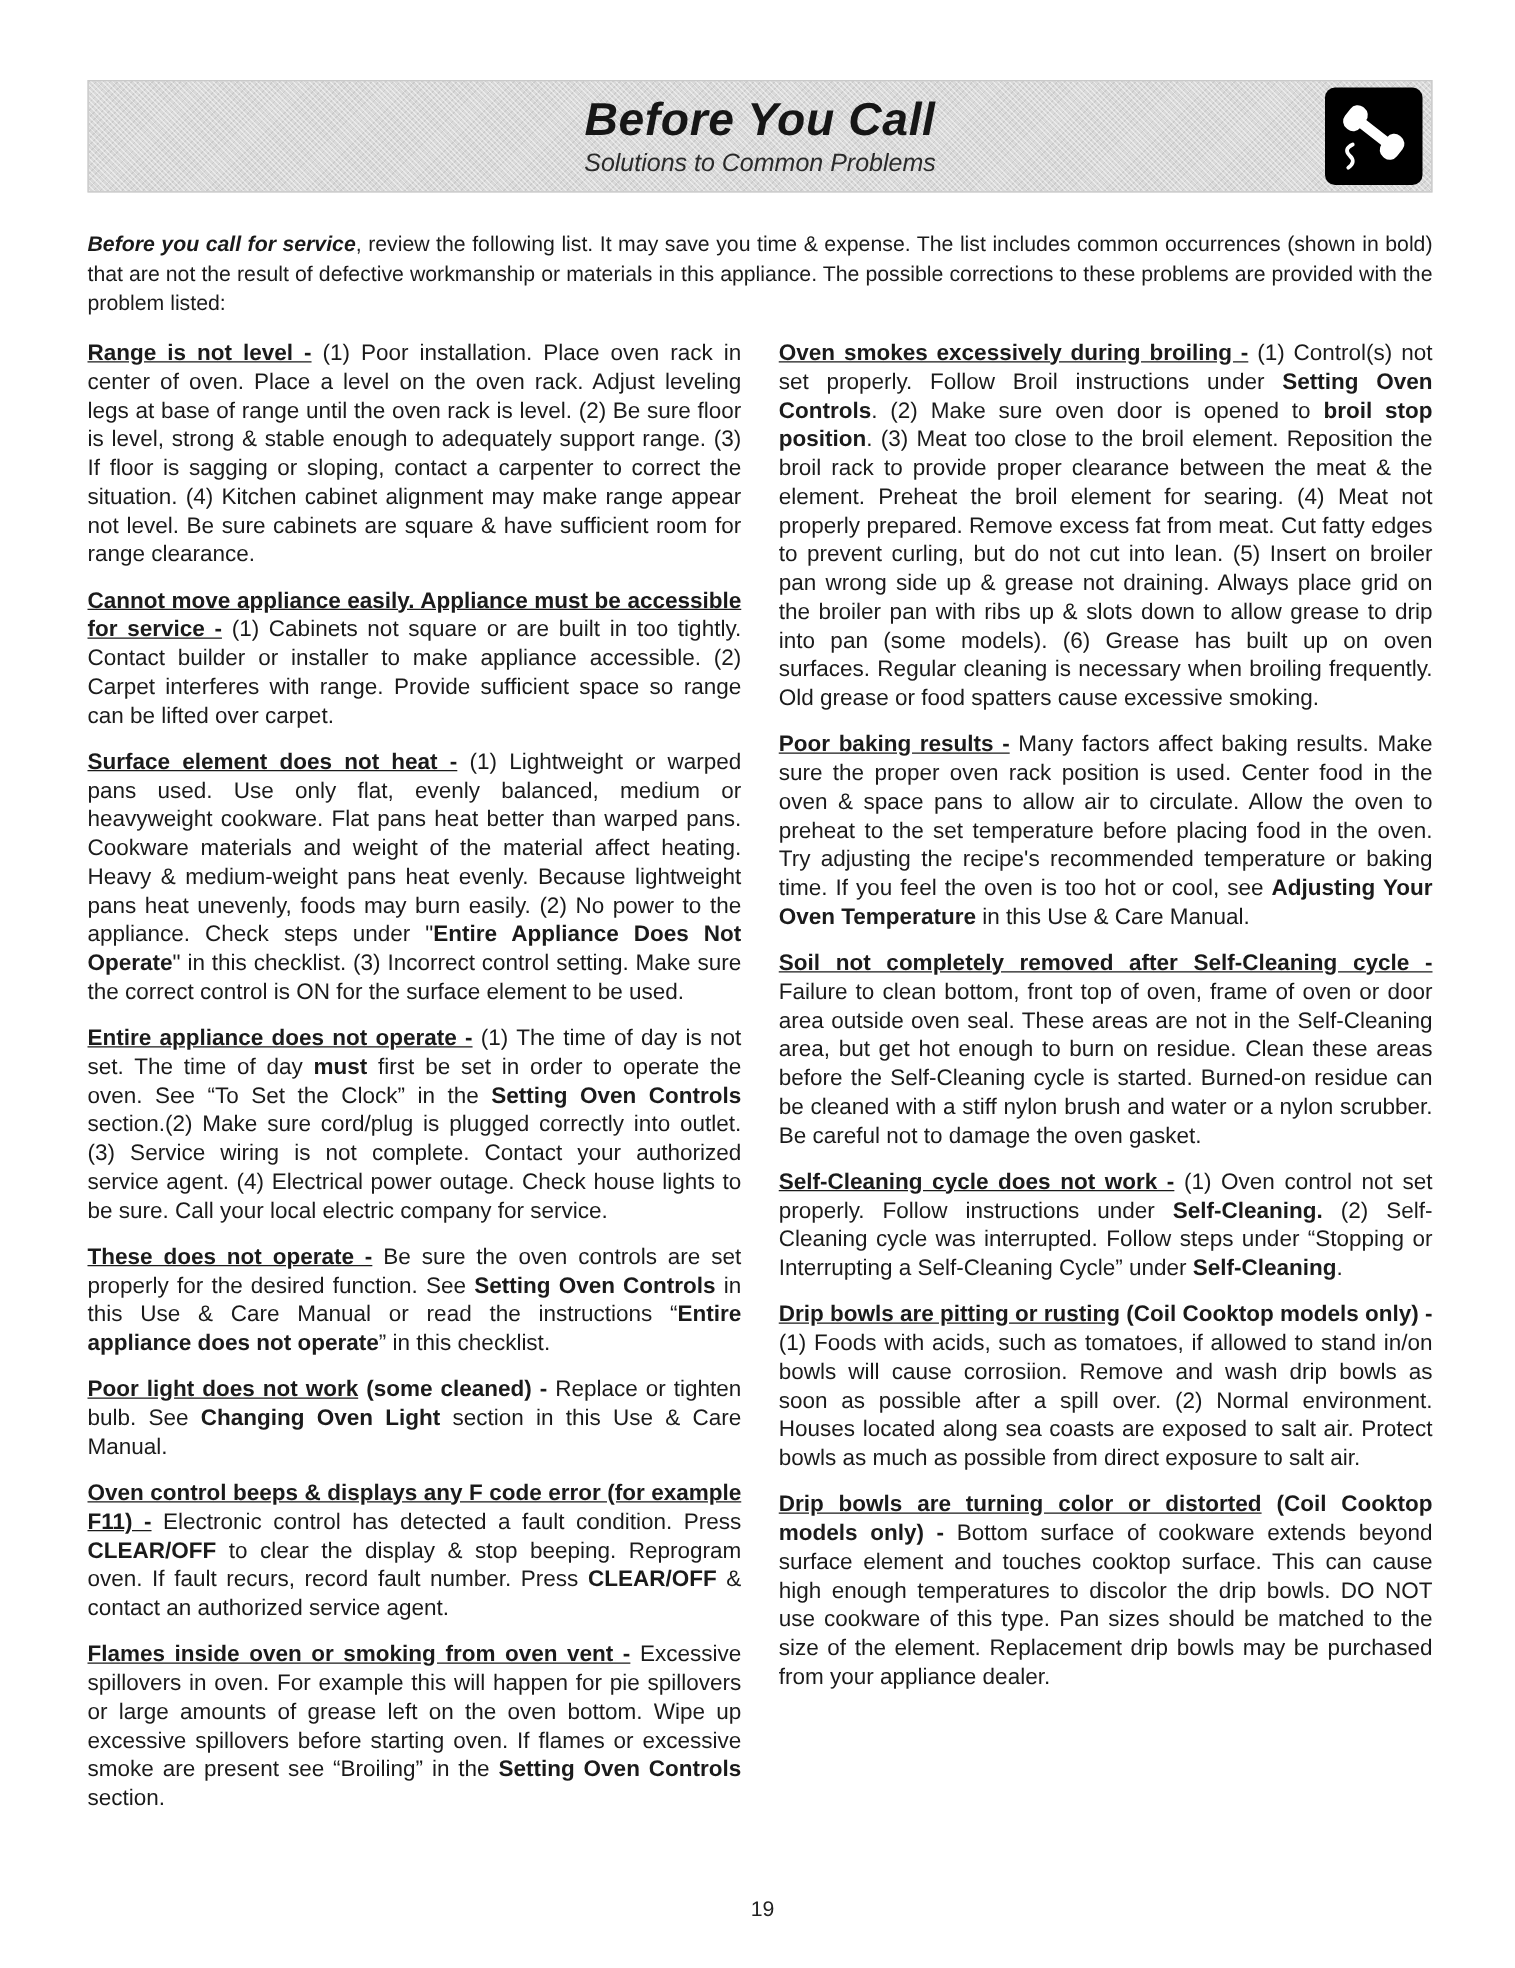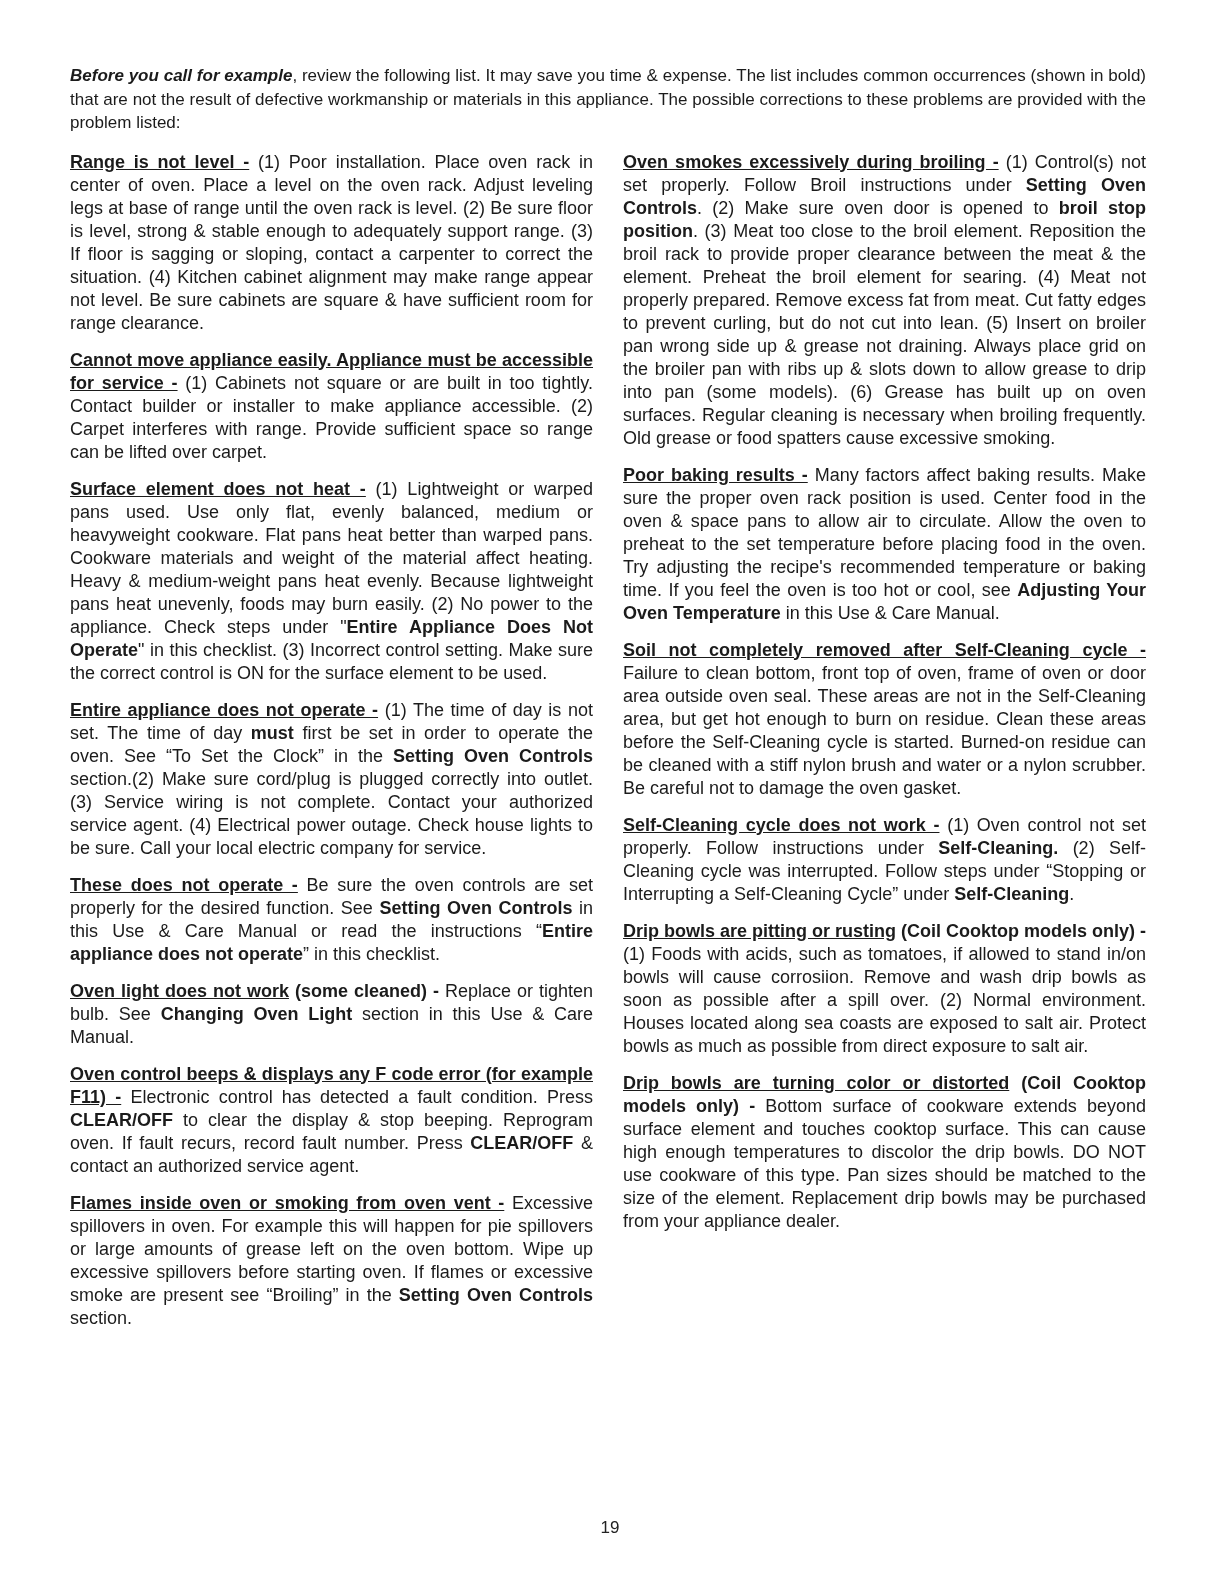--- a/index.html
+++ b/index.html
@@ -84,31 +84,45 @@
     text-align: center;
     font-size: 17px;
     color: #222;
   }
 </style>
 </head>
 <body>
 
 <div class="page">
 
+  <div class="band">
+    <div class="title">Before You Call</div>
+    <div class="subtitle">Solutions to Common Problems</div>
+    <div class="phone-box">
+      <svg viewBox="0 0 100 100" width="60" height="60" aria-hidden="true">
+        <g fill="#ffffff" transform="rotate(38 50 45)">
+          <rect x="14" y="38" width="72" height="14" rx="7"></rect>
+          <rect x="6" y="27" width="26" height="36" rx="12"></rect>
+          <rect x="68" y="27" width="26" height="36" rx="12"></rect>
+        </g>
+        <path d="M16 92 q11 -8 2 -16 q-9 -9 4 -15" stroke="#ffffff" stroke-width="5" fill="none" stroke-linecap="round"></path>
+      </svg>
+    </div>
+  </div>
 
-  <p class="intro"><span class="b i">Before you call for example</span><span>, review the following list. It may save you time &amp; expense. The list includes common occurrences (shown in bold) that are not the result of defective workmanship or materials in this appliance. The possible corrections to these problems are provided with the problem listed:</span></p>
+  <p class="intro"><span class="b i">Before you call for service</span><span>, review the following list. It may save you time &amp; expense. The list includes common occurrences (shown in bold) that are not the result of defective workmanship or materials in this appliance. The possible corrections to these problems are provided with the problem listed:</span></p>
 
   <div class="columns">
     <div class="col">
         <p class="item"><span><span class="b u">Range is not level -</span></span> <span><span>(1) Poor installation. Place oven rack in center of oven. Place a level on the oven rack. Adjust leveling legs at base of range until the oven rack is level. (2) Be sure floor is level, strong &amp; stable enough to adequately support range. (3) If floor is sagging or sloping, contact a carpenter to correct the situation. (4) Kitchen cabinet alignment may make range appear not level. Be sure cabinets are square &amp; have sufficient room for range clearance.</span></span></p>
         <p class="item"><span><span class="b u">Cannot move appliance easily. Appliance must be accessible for service -</span></span> <span><span>(1) Cabinets not square or are built in too tightly. Contact builder or installer to make appliance accessible. (2) Carpet interferes with range. Provide sufficient space so range can be lifted over carpet.</span></span></p>
         <p class="item"><span><span class="b u">Surface element does not heat -</span></span> <span><span>(1) Lightweight or warped pans used. Use only flat, evenly balanced, medium or heavyweight cookware. Flat pans heat better than warped pans. Cookware materials and weight of the material affect heating. Heavy &amp; medium-weight pans heat evenly. Because lightweight pans heat unevenly, foods may burn easily. (2) No power to the appliance. Check steps under "</span><span class="b">Entire Appliance Does Not Operate</span><span>" in this checklist. (3) Incorrect control setting. Make sure the correct control is ON for the surface element to be used.</span></span></p>
         <p class="item"><span><span class="b u">Entire appliance does not operate -</span></span> <span><span>(1) The time of day is not set. The time of day </span><span class="b">must</span><span> first be set in order to operate the oven. See “To Set the Clock” in the </span><span class="b">Setting Oven Controls</span><span> section.(2) Make sure cord/plug is plugged correctly into outlet. (3) Service wiring is not complete. Contact your authorized service agent. (4) Electrical power outage. Check house lights to be sure. Call your local electric company for service.</span></span></p>
         <p class="item"><span><span class="b u">These does not operate -</span></span> <span><span>Be sure the oven controls are set properly for the desired function. See </span><span class="b">Setting Oven Controls</span><span> in this Use &amp; Care Manual or read the instructions “</span><span class="b">Entire appliance does not operate</span><span>” in this checklist.</span></span></p>
-        <p class="item"><span><span class="b u">Oven light does not work</span><span class="b"> (some cleaned) -</span></span> <span><span>Replace or tighten bulb. See </span><span class="b">Changing Oven Light</span><span> section in this Use &amp; Care Manual.</span></span></p>
+        <p class="item"><span><span class="b u">Poor light does not work</span><span class="b"> (some cleaned) -</span></span> <span><span>Replace or tighten bulb. See </span><span class="b">Changing Oven Light</span><span> section in this Use &amp; Care Manual.</span></span></p>
         <p class="item"><span><span class="b u">Oven control beeps &amp; displays any F code error (for example F11) -</span></span> <span><span>Electronic control has detected a fault condition. Press </span><span class="b">CLEAR/OFF</span><span> to clear the display &amp; stop beeping. Reprogram oven. If fault recurs, record fault number. Press </span><span class="b">CLEAR/OFF</span><span> &amp; contact an authorized service agent.</span></span></p>
         <p class="item"><span><span class="b u">Flames inside oven or smoking from oven vent -</span></span> <span><span>Excessive spillovers in oven. For example this will happen for pie spillovers or large amounts of grease left on the oven bottom. Wipe up excessive spillovers before starting oven.  If flames or excessive smoke are present see “Broiling” in the </span><span class="b">Setting Oven Controls</span><span> section.</span></span></p>
       </div>
     <div class="col">
         <p class="item"><span><span class="b u">Oven smokes excessively during broiling -</span></span> <span><span>(1) Control(s) not set properly. Follow Broil instructions under </span><span class="b">Setting Oven Controls</span><span>. (2) Make sure oven door is opened to </span><span class="b">broil stop position</span><span>. (3) Meat too close to the broil element. Reposition the broil rack to provide proper clearance between the meat &amp; the element. Preheat the broil element for searing. (4) Meat not properly prepared. Remove excess fat from meat. Cut fatty edges to prevent curling, but do not cut into lean. (5) Insert on broiler pan wrong side up &amp; grease not draining. Always place grid on the broiler pan with ribs up &amp; slots down to allow grease to drip into pan (some models). (6) Grease has built up on oven surfaces. Regular cleaning is necessary when broiling frequently. Old grease or food spatters cause excessive smoking.</span></span></p>
         <p class="item"><span><span class="b u">Poor baking results -</span></span> <span><span>Many factors affect baking results. Make sure the proper oven rack position is used. Center food in the oven &amp; space pans to allow air to circulate. Allow the oven to preheat to the set temperature before placing food in the oven. Try adjusting the recipe's recommended temperature or baking time. If you feel the oven is too hot or cool, see </span><span class="b">Adjusting Your Oven Temperature</span><span> in this Use &amp; Care Manual.</span></span></p>
         <p class="item"><span><span class="b u">Soil not completely removed after Self-Cleaning cycle -</span></span> <span><span>Failure to clean bottom, front top of oven, frame of oven or door area outside oven seal. These areas are not in the Self-Cleaning area, but get hot enough to burn on residue. Clean these areas before the Self-Cleaning cycle is started. Burned-on residue can be cleaned with a stiff nylon brush and water or a nylon scrubber. Be careful not to damage the oven gasket.</span></span></p>
         <p class="item"><span><span class="b u">Self-Cleaning cycle does not work -</span></span> <span><span>(1) Oven control not set properly. Follow instructions under </span><span class="b">Self-Cleaning.</span><span> (2) Self-Cleaning cycle was interrupted. Follow steps under “Stopping or Interrupting a Self-Cleaning Cycle” under </span><span class="b">Self-Cleaning</span><span>.</span></span></p>
         <p class="item"><span><span class="b u">Drip bowls are pitting or rusting</span><span class="b"> (Coil Cooktop models only) -</span></span> <span><span>(1) Foods with acids, such as tomatoes, if allowed to stand in/on bowls will cause corrosiion. Remove and wash drip bowls as soon as possible after a spill over. (2) Normal environment. Houses located along sea coasts are exposed to salt air. Protect bowls as much as possible from direct exposure to salt air.</span></span></p>
         <p class="item"><span><span class="b u">Drip bowls are turning color or distorted</span><span class="b"> (Coil Cooktop models only) -</span></span> <span><span>Bottom surface of cookware extends beyond surface element and touches cooktop surface. This can cause high enough temperatures to discolor the drip bowls. DO NOT use cookware of this type. Pan sizes should be matched to the size of the element. Replacement drip bowls may be purchased from your appliance dealer.</span></span></p>

